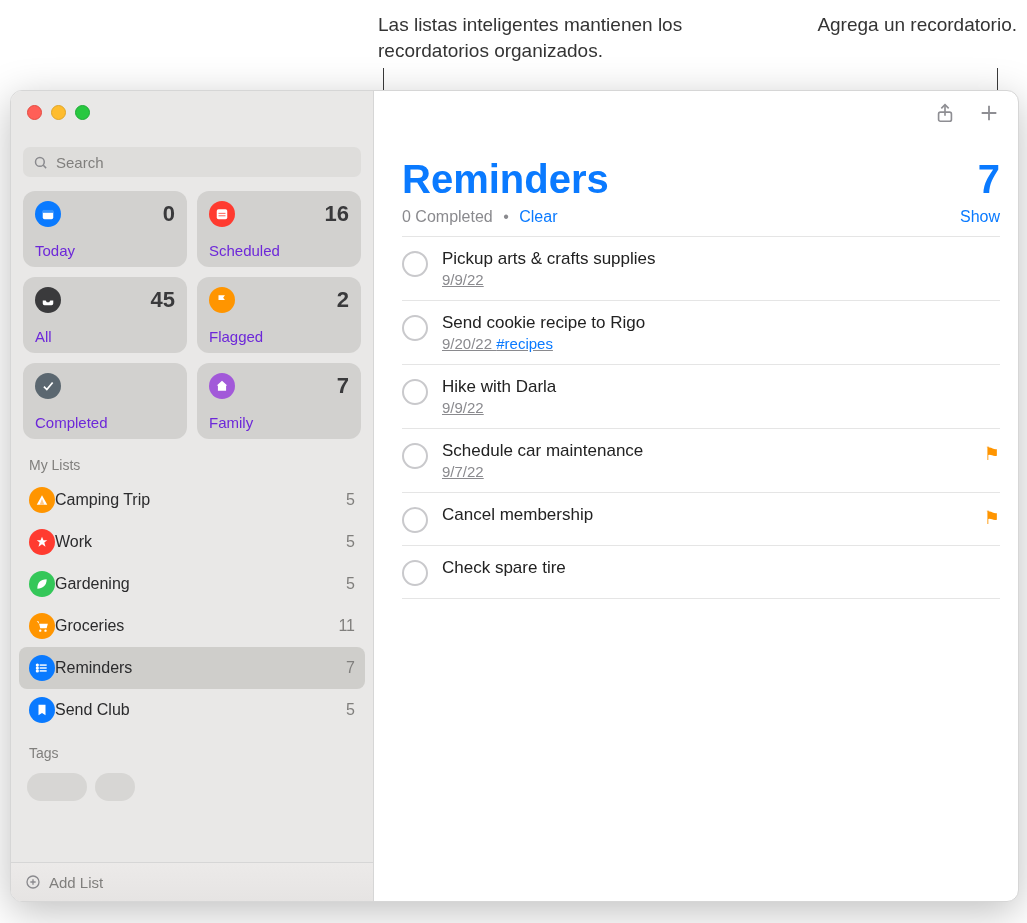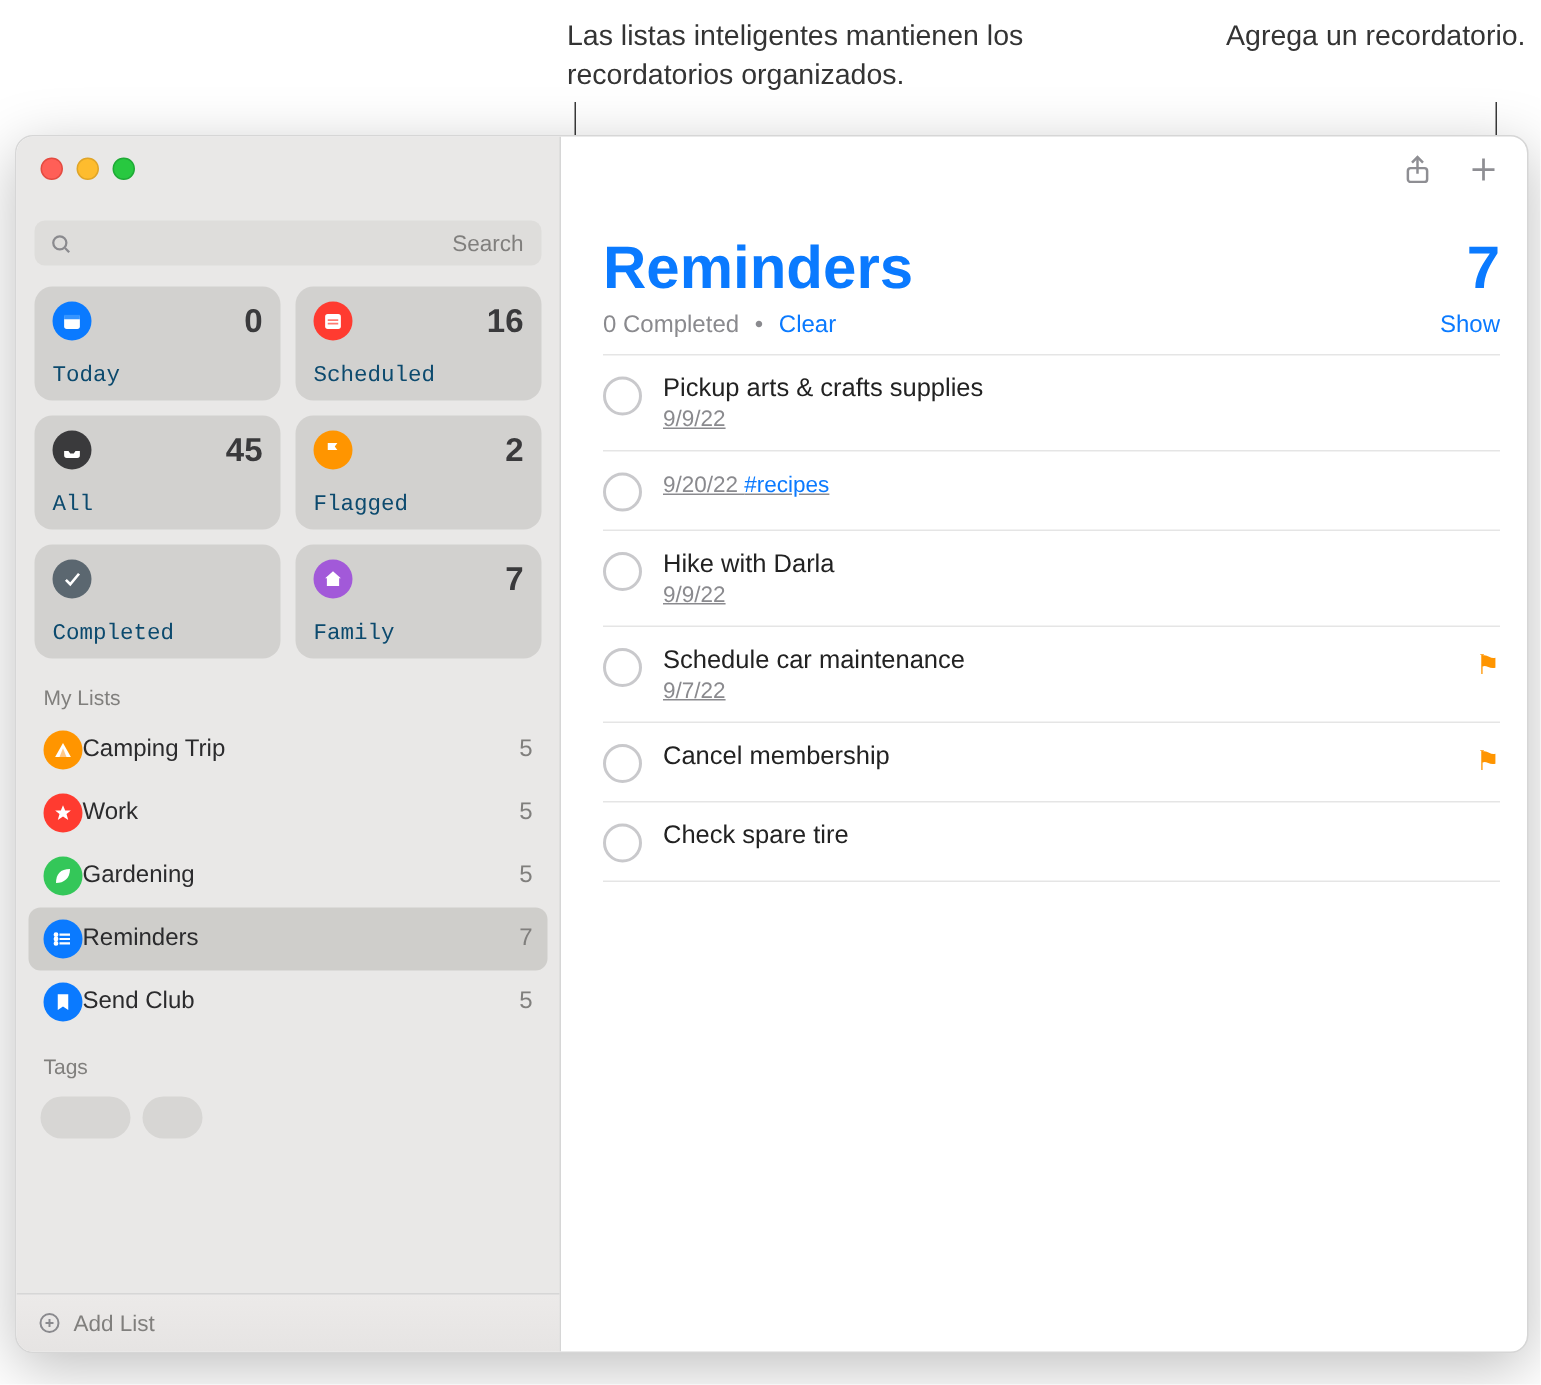--- a/index.html
+++ b/index.html
@@ -41,37 +41,37 @@
   .dot.red{background:#ff5f57;border:1px solid #e44b41;}
   .dot.yellow{background:#febc2e;border:1px solid #e0a528;}
   .dot.green{background:#28c840;border:1px solid #1fab36;}
 
   .search{
     margin:12px 12px 8px 12px;height:30px;border-radius:7px;background:var(--search-bg);
     display:flex;align-items:center;padding:0 10px;color:var(--muted);
   }
   .search svg{margin-right:6px;flex:0 0 auto;}
   .search input{
-    border:none;background:transparent;outline:none;font-size:15px;color:#333;flex:1;text-align:right;
+    border:none;background:transparent;outline:none;font-size:15px;color:#333;flex:1;
   }
   .search input::placeholder{color:var(--muted);}
 
   .smart-grid{
     display:grid;grid-template-columns:1fr 1fr;gap:10px;padding:6px 12px 4px 12px;
   }
   .smart-card{
     background:var(--card-bg);border-radius:12px;padding:10px 12px 8px 12px;
     display:flex;flex-direction:column;justify-content:space-between;height:58px;cursor:default;
   }
   .smart-card .top{display:flex;align-items:center;justify-content:space-between;}
   .smart-icon{
     width:26px;height:26px;border-radius:50%;display:flex;align-items:center;justify-content:center;color:#fff;
   }
   .smart-count{font-size:22px;font-weight:700;color:#3a3a3c;}
-  .smart-label{font-size:15px;color:#0c4a6e;margin-top:6px;font-family:Liberation Mono, monospace;}
+  .smart-label{font-size:15px;color:#6d28d9;margin-top:6px;}
 
   .section-header{font-size:14px;color:var(--muted);padding:14px 16px 6px 18px;}
   .mylist{display:flex;flex-direction:column;padding:0 8px;}
   .list-row{
     display:flex;align-items:center;gap:0;padding:8px 10px;border-radius:8px;cursor:default;
   }
   .list-row.selected{background:#cfcecb;}
   .list-ico{
     width:26px;height:26px;border-radius:50%;display:flex;align-items:center;justify-content:center;color:#fff;flex:0 0 auto;
   }
@@ -254,20 +254,31 @@
               <div class="list-count">5</div>
             </div>
             <div class="list-row">
               <div class="list-ico" style="background:#34c759">
                 <svg width="14" height="14" viewBox="0 0 24 24" fill="#fff">
                   <path d="M20 4C9 4 4 10 4 20c9 0 16-5 16-16z"></path>
                 </svg>
               </div>
               <div class="list-name">Gardening</div>
               <div class="list-count">5</div>
+            </div>
+            <div class="list-row">
+              <div class="list-ico" style="background:#ff9500">
+                <svg width="14" height="14" viewBox="0 0 24 24" fill="#fff">
+                  <circle cx="9" cy="20" r="2"></circle>
+                  <circle cx="18" cy="20" r="2"></circle>
+                  <path d="M3 4h3l3 12h11l2-8H7"></path>
+                </svg>
+              </div>
+              <div class="list-name">Groceries</div>
+              <div class="list-count">11</div>
             </div>
             <div class="list-row selected">
               <div class="list-ico" style="background:#0a7aff">
                 <svg width="14" height="14" viewBox="0 0 24 24" fill="none" stroke="#fff" stroke-width="2.5">
                   <line x1="8" y1="7" x2="20" y2="7"></line>
                   <line x1="8" y1="12" x2="20" y2="12"></line>
                   <line x1="8" y1="17" x2="20" y2="17"></line>
                   <circle cx="4" cy="7" r="1.5" fill="#fff"></circle>
                   <circle cx="4" cy="12" r="1.5" fill="#fff"></circle>
                   <circle cx="4" cy="17" r="1.5" fill="#fff"></circle>
@@ -337,20 +348,21 @@
           <div class="item">
             <div class="checkbox"></div>
             <div class="item-body">
               <div class="item-title">Pickup arts &amp; crafts supplies</div>
               <div class="item-sub">9/9/22</div>
             </div>
           </div>
           <div class="item">
             <div class="checkbox"></div>
             <div class="item-body">
+              <div class="item-title">Send cookie recipe to Rigo</div>
               <div class="item-sub">9/20/22 <span class="tag-link">#recipes</span></div>
             </div>
           </div>
           <div class="item">
             <div class="checkbox"></div>
             <div class="item-body">
               <div class="item-title">Hike with Darla</div>
               <div class="item-sub">9/9/22</div>
             </div>
           </div>

